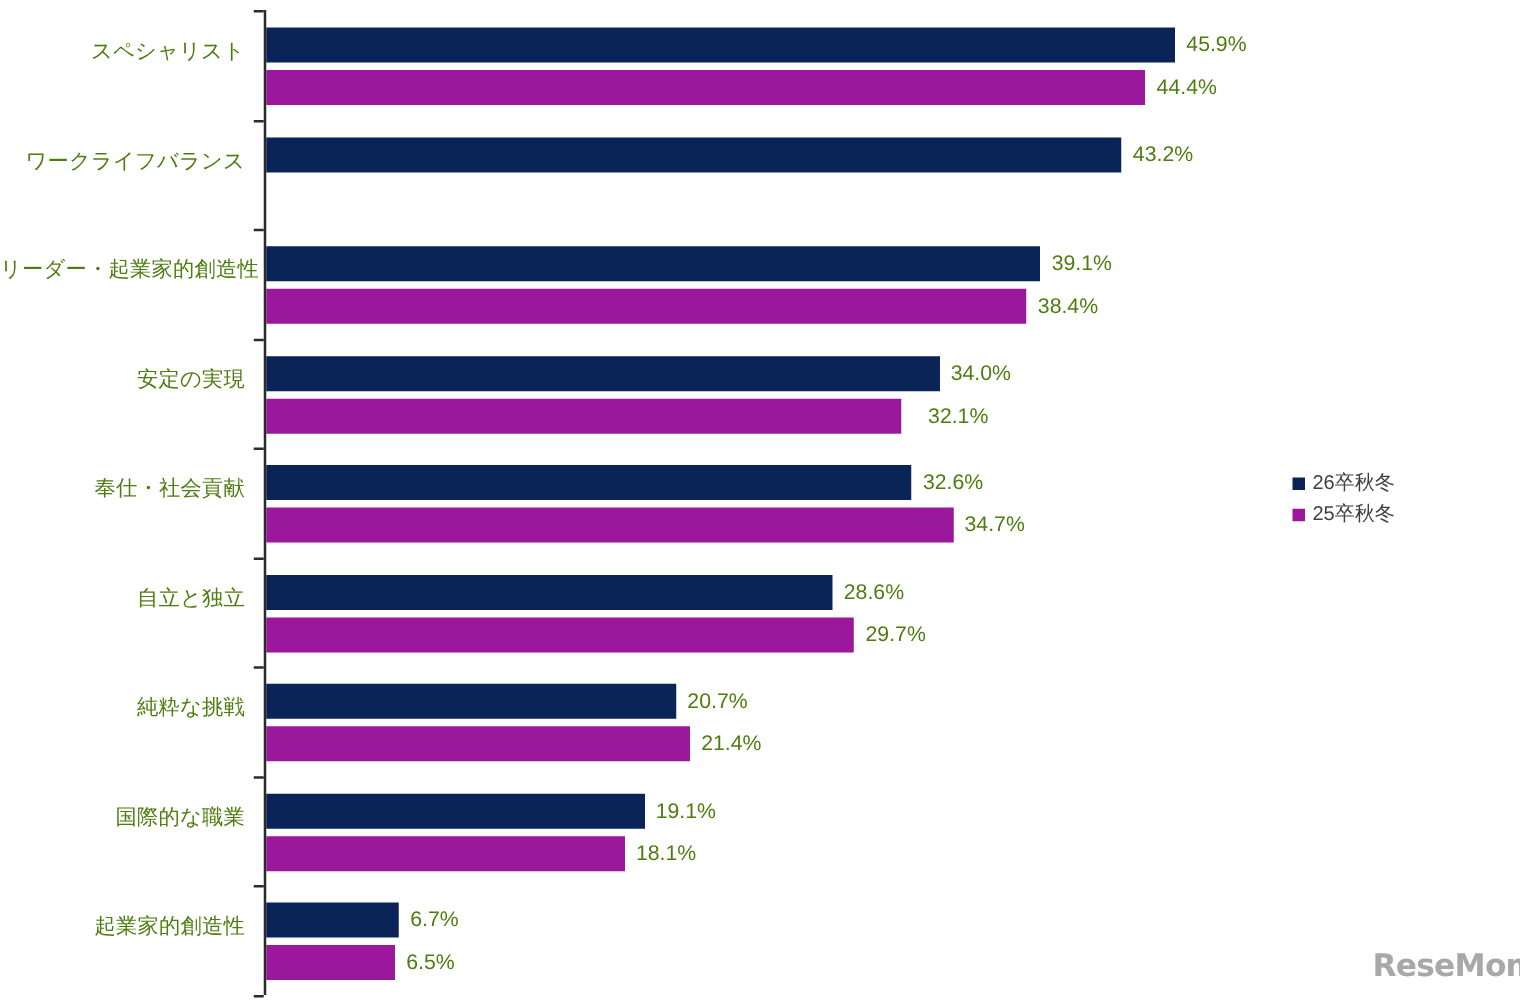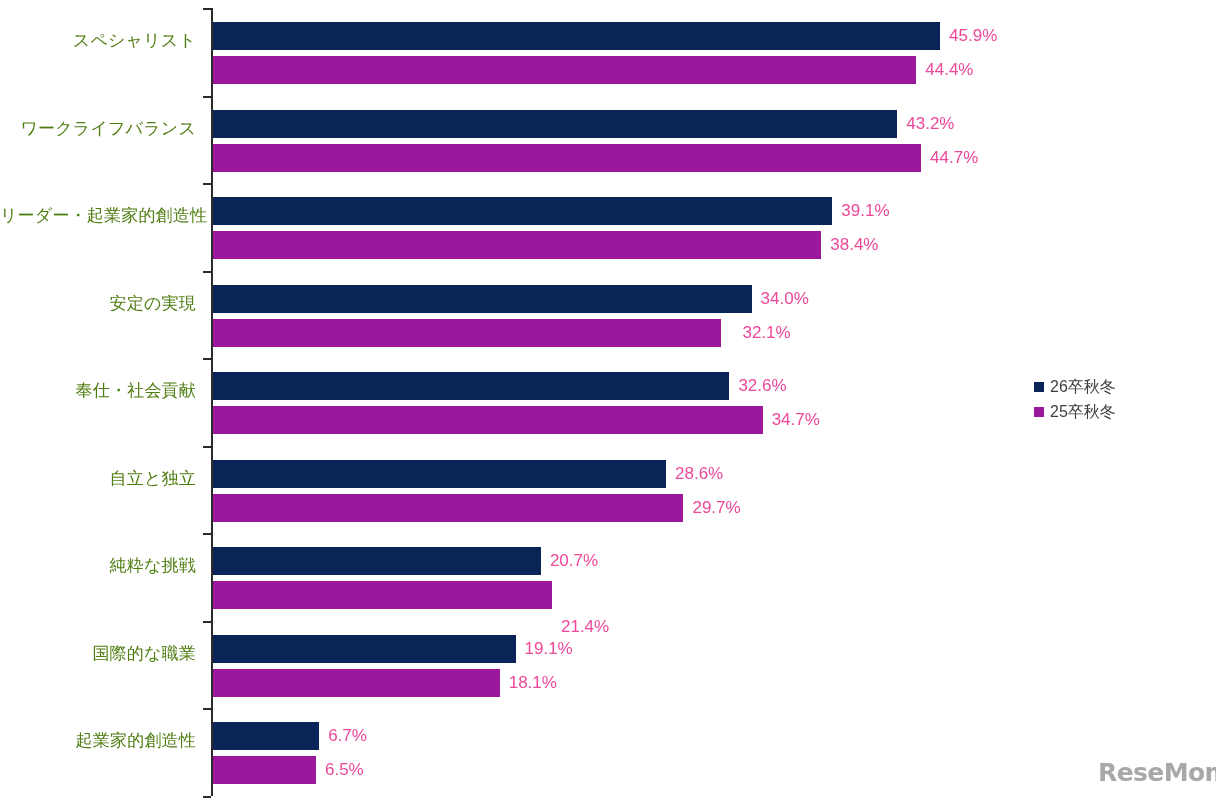--- a/index.html
+++ b/index.html
@@ -84,21 +84,21 @@
     top: 0;
     height: 28px;
   }
 
   .bar-value {
     position: absolute;
     top: 50%;
     transform: translateY(-50%);
     font-size: 17px;
     line-height: 20px;
-    color: #ec4899;
+    color: #4d7c0f;
     white-space: nowrap;
     padding-left: 9px;
   }
 
   
   .legend {
     position: absolute;
     left: 1034px;
     top: 374px;
   }
@@ -168,24 +168,20 @@
             <div class="bar" title="スペシャリスト 25卒秋冬 44.4%" style="width: 703.296px; background: rgb(155, 23, 155);"></div>
             <span class="bar-value" style="left: 703.296px;">44.4%</span>
           </div>
         </div>
         <div class="cat-group" style="top: 95.5px;">
           <div class="cat-label">ワークライフバランス</div>
           <div class="bar-row series-0" style="width: 684.288px;">
             <div class="bar" title="ワークライフバランス 26卒秋冬 43.2%" style="width: 684.288px; background: rgb(10, 36, 88);"></div>
             <span class="bar-value" style="left: 684.288px;">43.2%</span>
           </div>
-          <div class="bar-row series-1" style="width: 708.048px;">
-            <div class="bar" title="ワークライフバランス 25卒秋冬 44.7%" style="width: 708.048px; background: rgb(155, 23, 155);"></div>
-            <span class="bar-value" style="left: 708.048px;">44.7%</span>
-          </div>
         </div>
         <div class="cat-group" style="top: 183px;">
           <div class="cat-label">リーダー・起業家的創造性</div>
           <div class="bar-row series-0" style="width: 677px;">
             <div class="bar" title="リーダー・マネージャー 26卒秋冬 39.1%" style="width: 619.344px; background: rgb(10, 36, 88);"></div>
             <span class="bar-value" style="left: 619.344px;">39.1%</span>
           </div>
           <div class="bar-row series-1" style="width: 516px;">
             <div class="bar" title="リーダー・マネージャー 25卒秋冬 38.4%" style="width: 608.256px; background: rgb(155, 23, 155);"></div>
             <span class="bar-value" style="left: 608.256px;">38.4%</span>
@@ -225,21 +221,21 @@
           </div>
         </div>
         <div class="cat-group" style="top: 533px;">
           <div class="cat-label">純粋な挑戦</div>
           <div class="bar-row series-0" style="width: 327.888px;">
             <div class="bar" title="純粋な挑戦 26卒秋冬 20.7%" style="width: 327.888px; background: rgb(10, 36, 88);"></div>
             <span class="bar-value" style="left: 327.888px;">20.7%</span>
           </div>
           <div class="bar-row series-1" style="width: 338.976px;">
             <div class="bar" title="純粋な挑戦 25卒秋冬 21.4%" style="width: 338.976px; background: rgb(155, 23, 155);"></div>
-            <span class="bar-value" style="left: 338.976px; margin-top: 32px;">21.4%</span>
+            <span class="bar-value" style="left: 338.976px;">21.4%</span>
           </div>
         </div>
         <div class="cat-group" style="top: 620.5px;">
           <div class="cat-label">国際的な職業</div>
           <div class="bar-row series-0" style="width: 302.544px;">
             <div class="bar" title="国際的な職業 26卒秋冬 19.1%" style="width: 302.544px; background: rgb(10, 36, 88);"></div>
             <span class="bar-value" style="left: 302.544px;">19.1%</span>
           </div>
           <div class="bar-row series-1" style="width: 286.704px;">
             <div class="bar" title="国際的な職業 25卒秋冬 18.1%" style="width: 286.704px; background: rgb(155, 23, 155);"></div>

